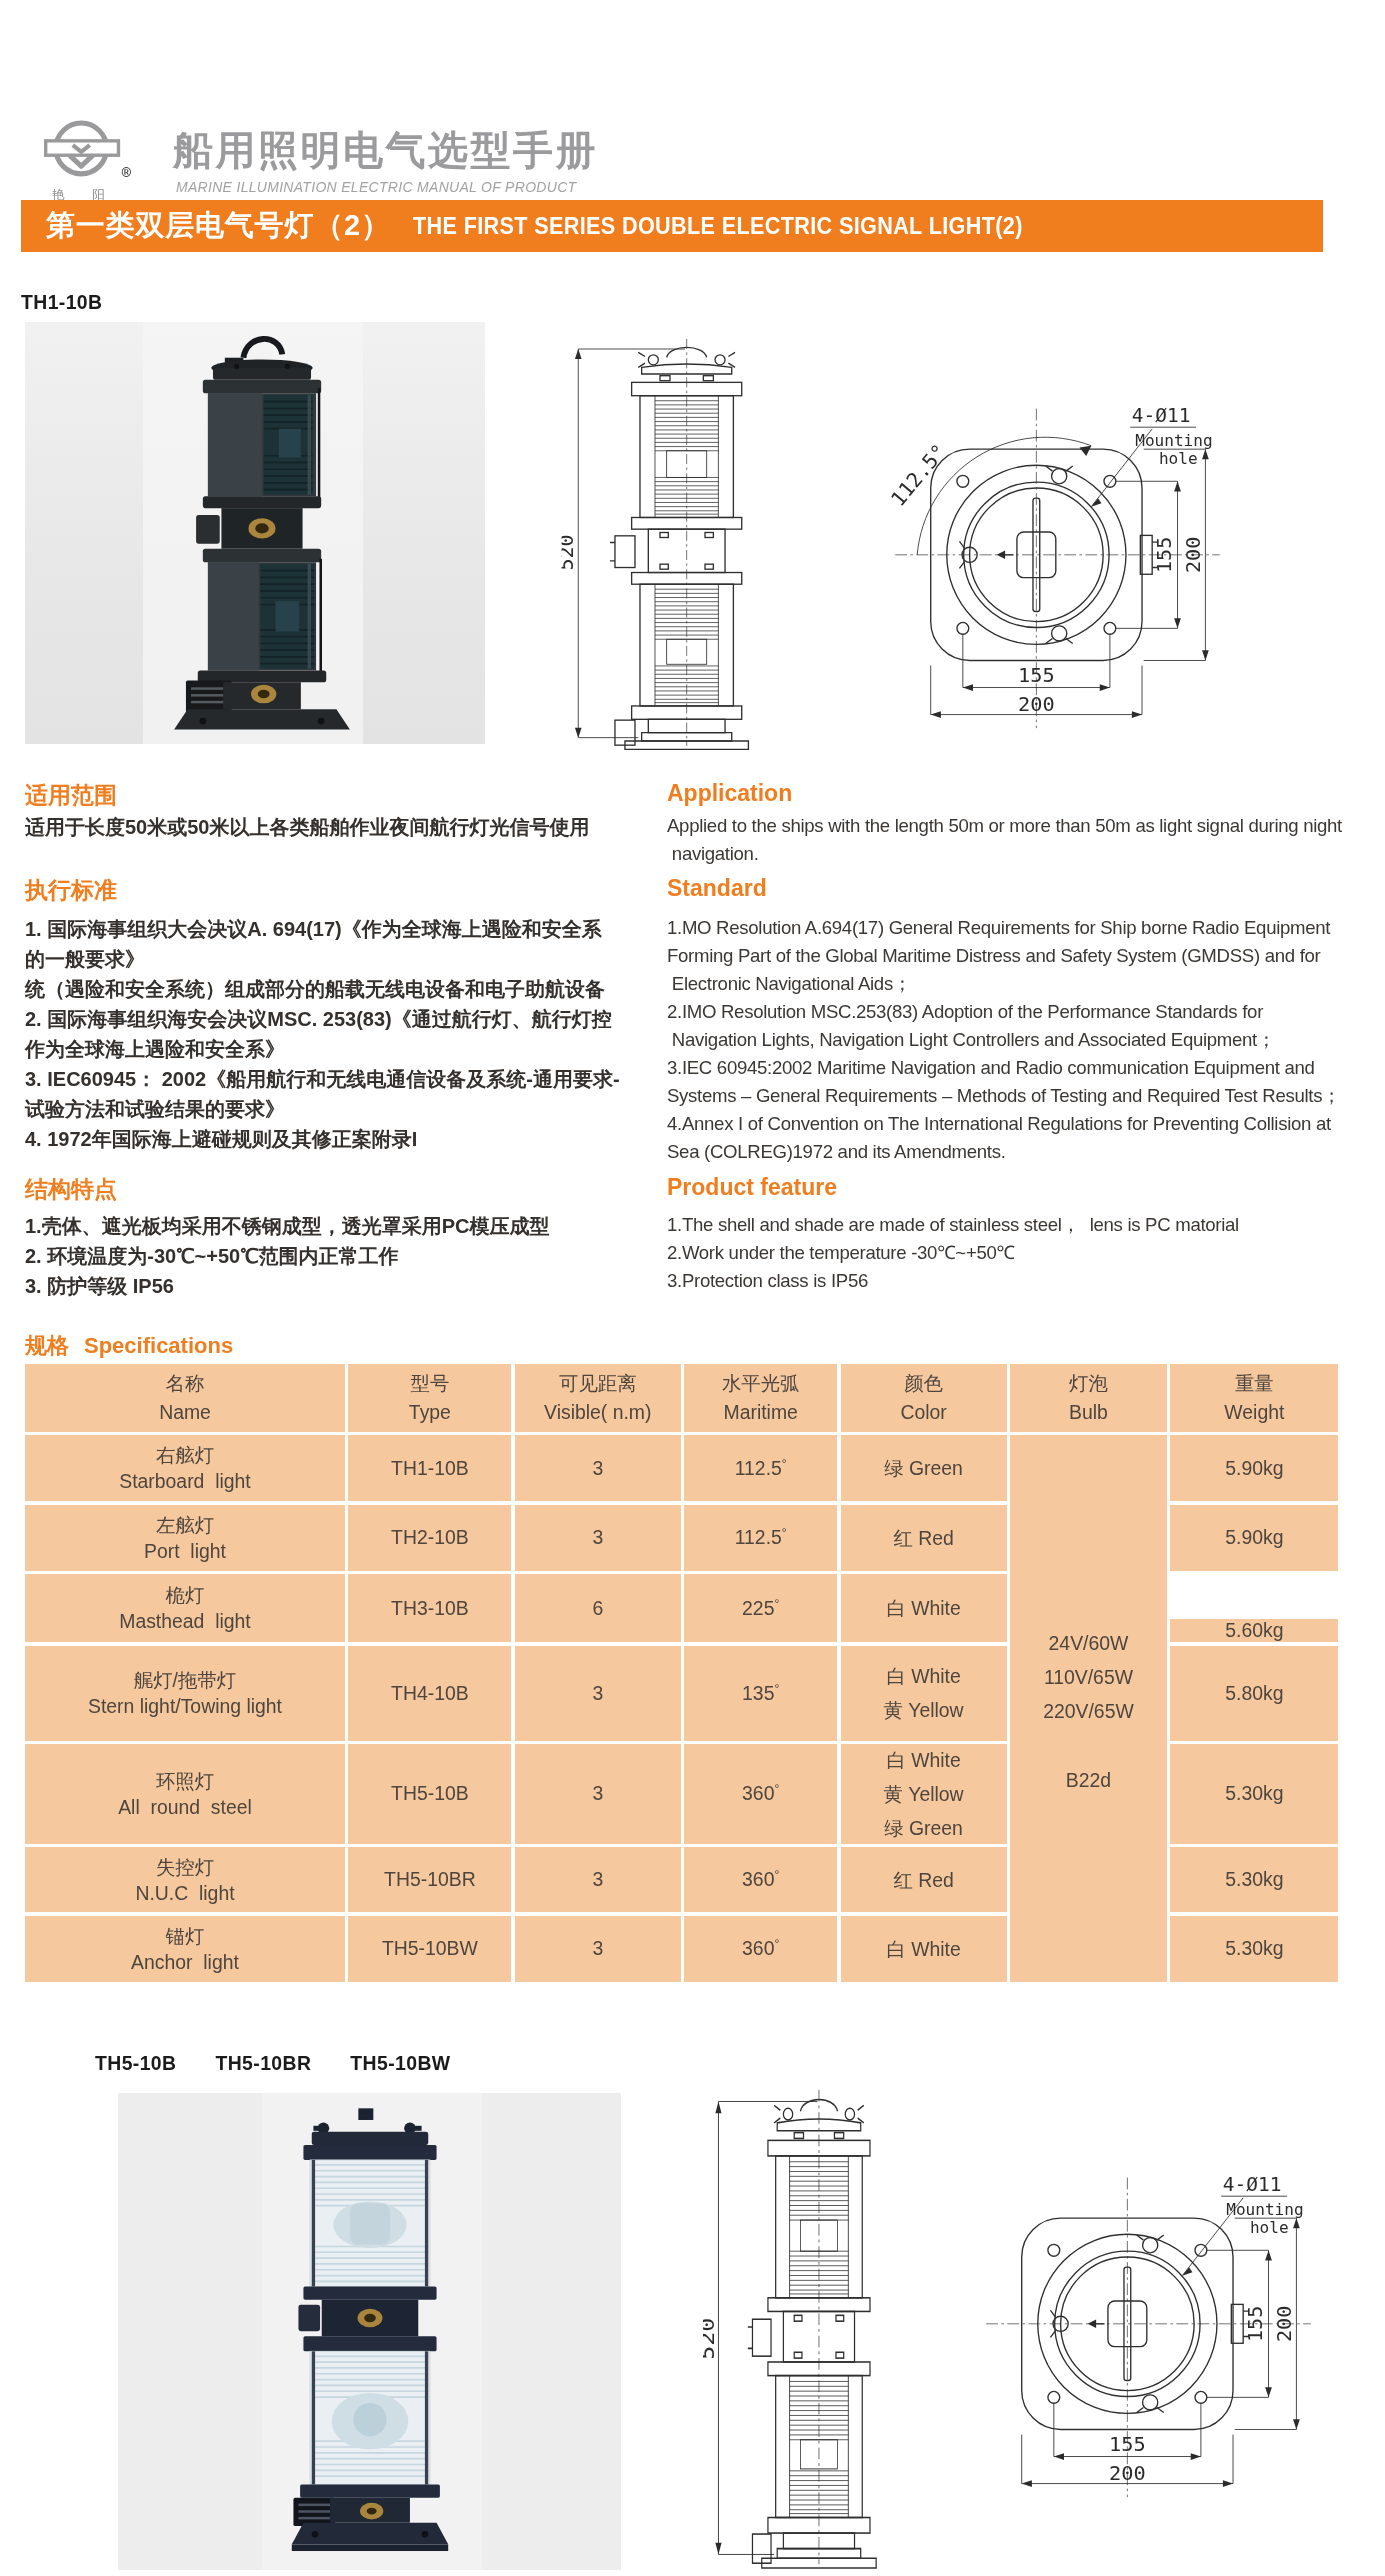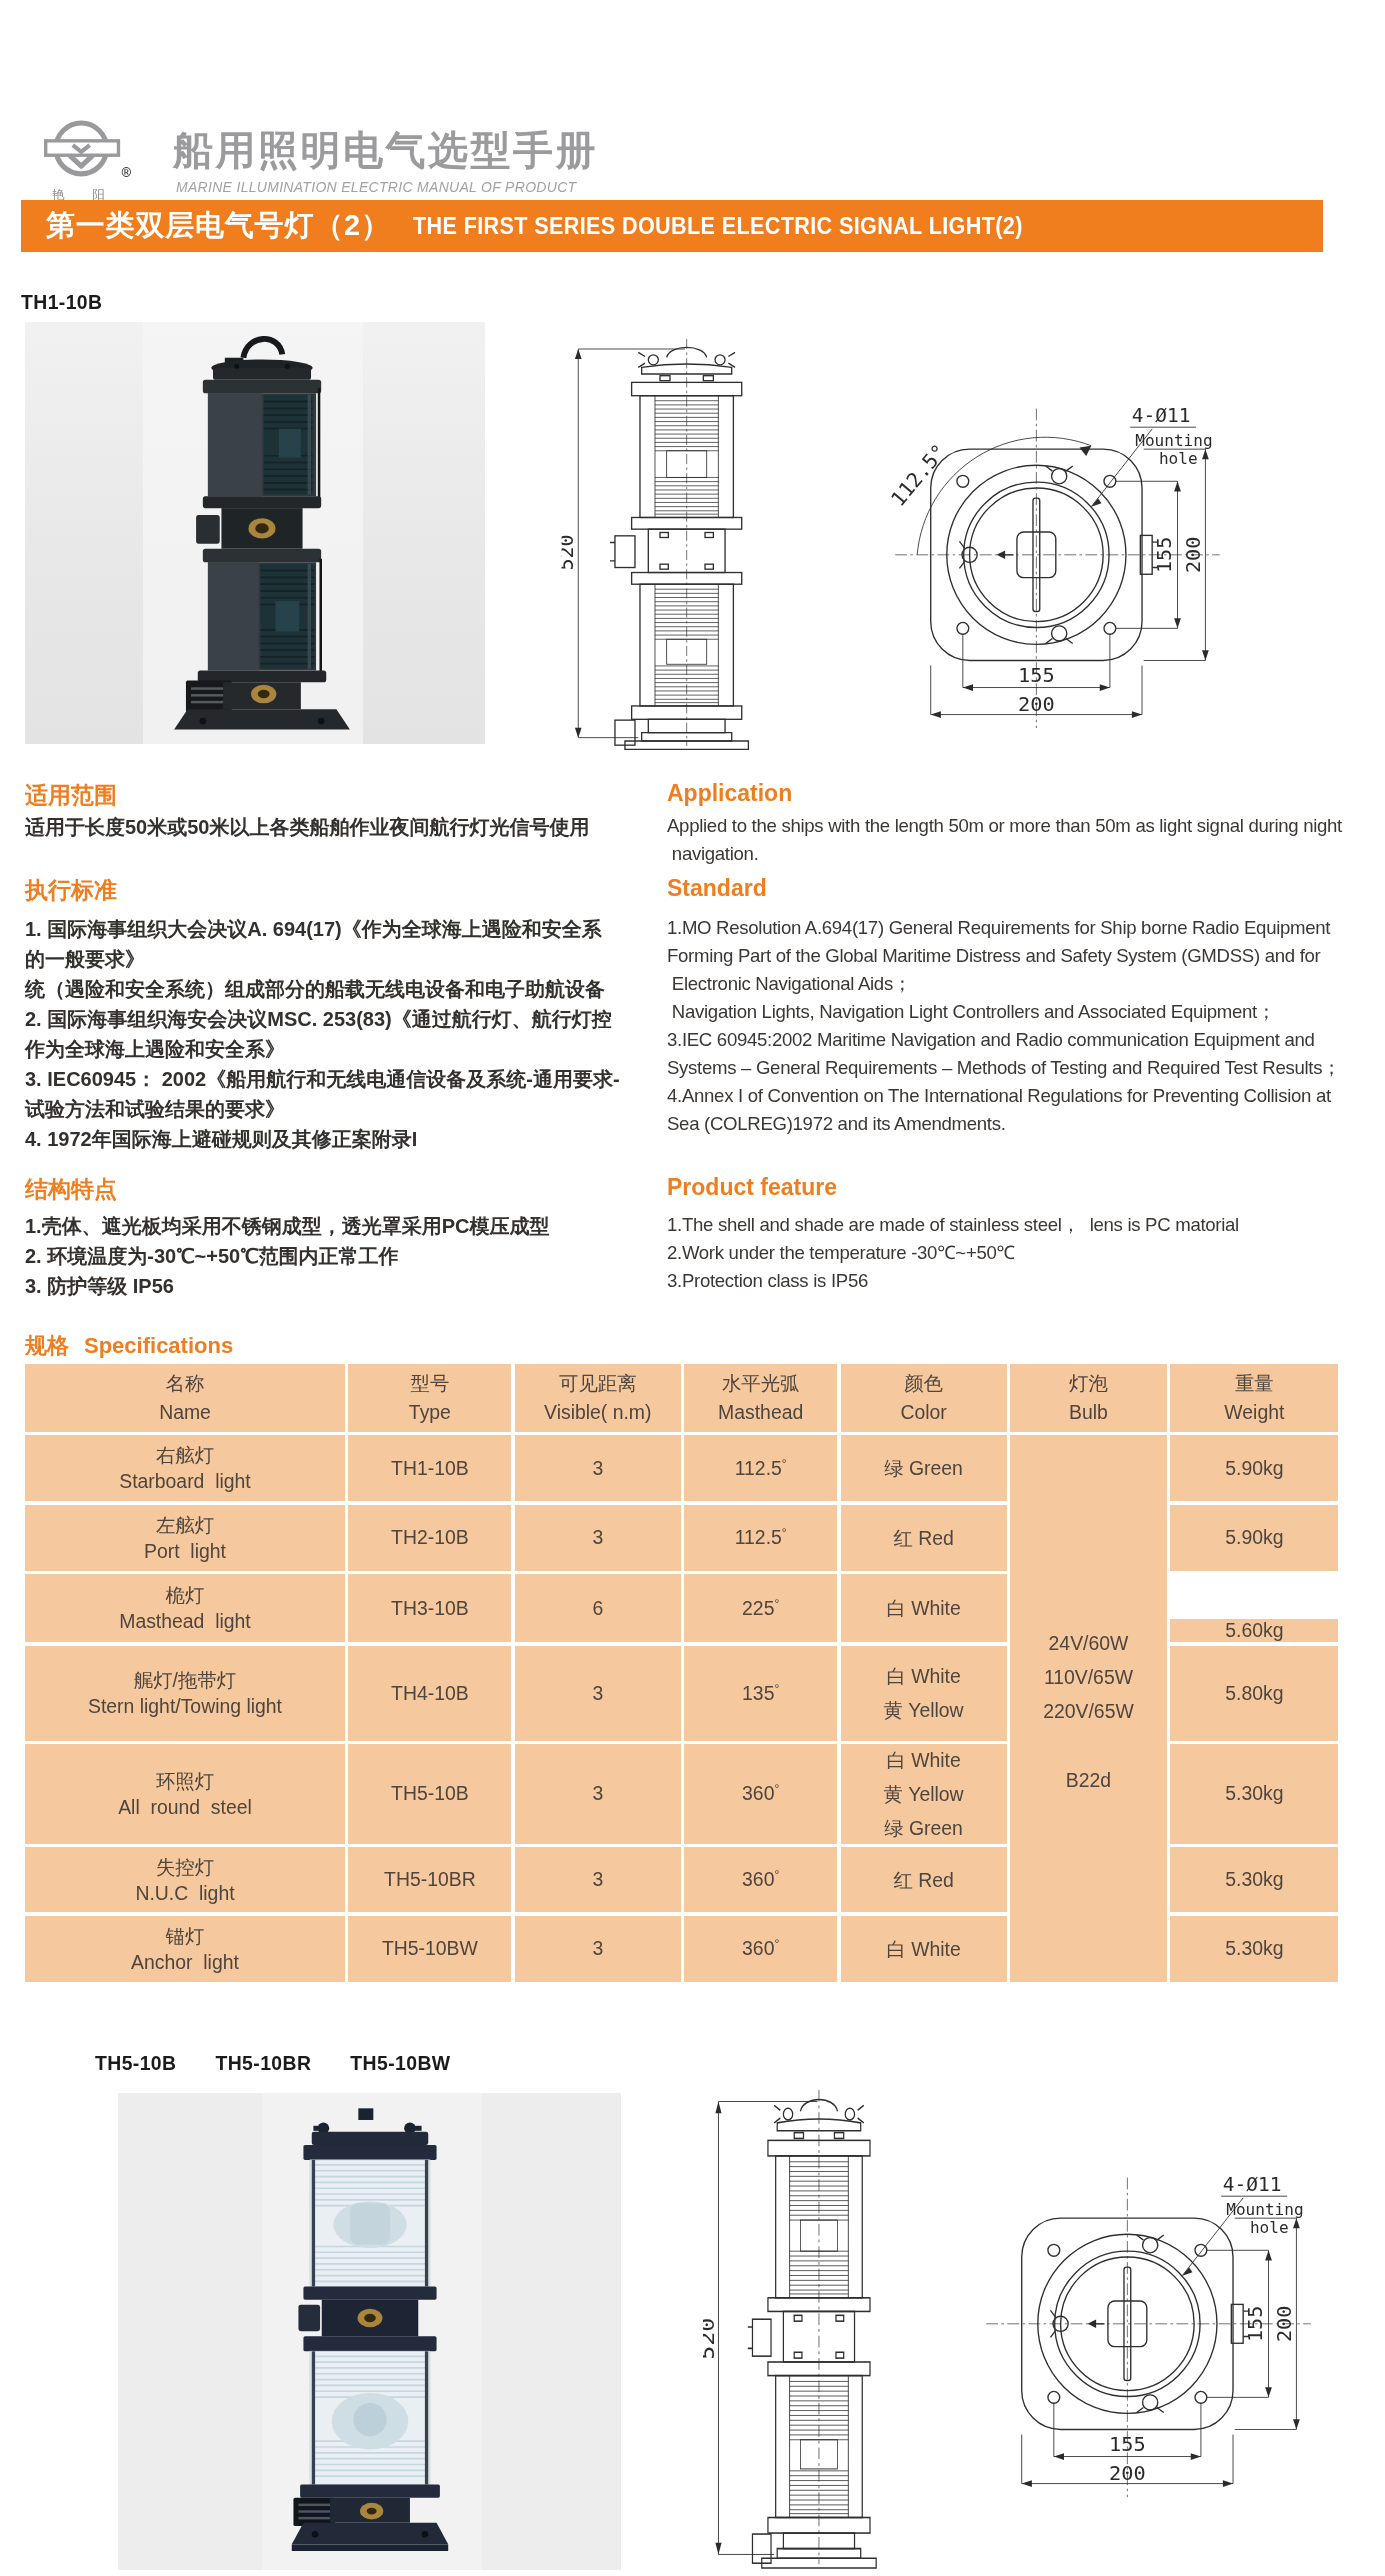--- a/index.html
+++ b/index.html
@@ -307,20 +307,21 @@
   <div class="abs en-text" style="left:667px;top:812px;">
       <div class="line">Applied to the ships with the length 50m or more than 50m as light signal during night</div>
       <div class="line"> navigation.</div>
     </div>
 
   <div class="abs h-orange" style="left:667px;top:875px;">Standard</div>
   <div class="abs en-text" style="left:667px;top:914px;">
       <div class="line">1.MO Resolution A.694(17) General Requirements for Ship borne Radio Equipment</div>
       <div class="line">Forming Part of the Global Maritime Distress and Safety System (GMDSS) and for</div>
       <div class="line"> Electronic Navigational Aids；</div>
+      <div class="line">2.IMO Resolution MSC.253(83) Adoption of the Performance Standards for</div>
       <div class="line"> Navigation Lights, Navigation Light Controllers and Associated Equipment；</div>
       <div class="line">3.IEC 60945:2002 Maritime Navigation and Radio communication Equipment and</div>
       <div class="line">Systems – General Requirements – Methods of Testing and Required Test Results；</div>
       <div class="line">4.Annex I of Convention on The International Regulations for Preventing Collision at</div>
       <div class="line">Sea (COLREG)1972 and its Amendments.</div>
     </div>
 
   <div class="abs h-orange" style="left:667px;top:1174px;">Product feature</div>
   <div class="abs en-text" style="left:667px;top:1211px;">
       <div class="line">1.The shell and shade are made of stainless steel，  lens is PC matorial</div>
@@ -340,21 +341,21 @@
       <div class="cell cell-header" style="grid-area: 1 / 2;">
         <div>型号</div>
         <div class="sub">Type</div>
       </div>
       <div class="cell cell-header" style="grid-area: 1 / 3;">
         <div>可见距离</div>
         <div class="sub">Visible( n.m)</div>
       </div>
       <div class="cell cell-header" style="grid-area: 1 / 4;">
         <div>水平光弧</div>
-        <div class="sub">Masthead</div>
+        <div class="sub">Maritime</div>
       </div>
       <div class="cell cell-header" style="grid-area: 1 / 5;">
         <div>颜色</div>
         <div class="sub">Color</div>
       </div>
       <div class="cell cell-header" style="grid-area: 1 / 6;">
         <div>灯泡</div>
         <div class="sub">Bulb</div>
       </div>
       <div class="cell cell-header" style="grid-area: 1 / 7;">

